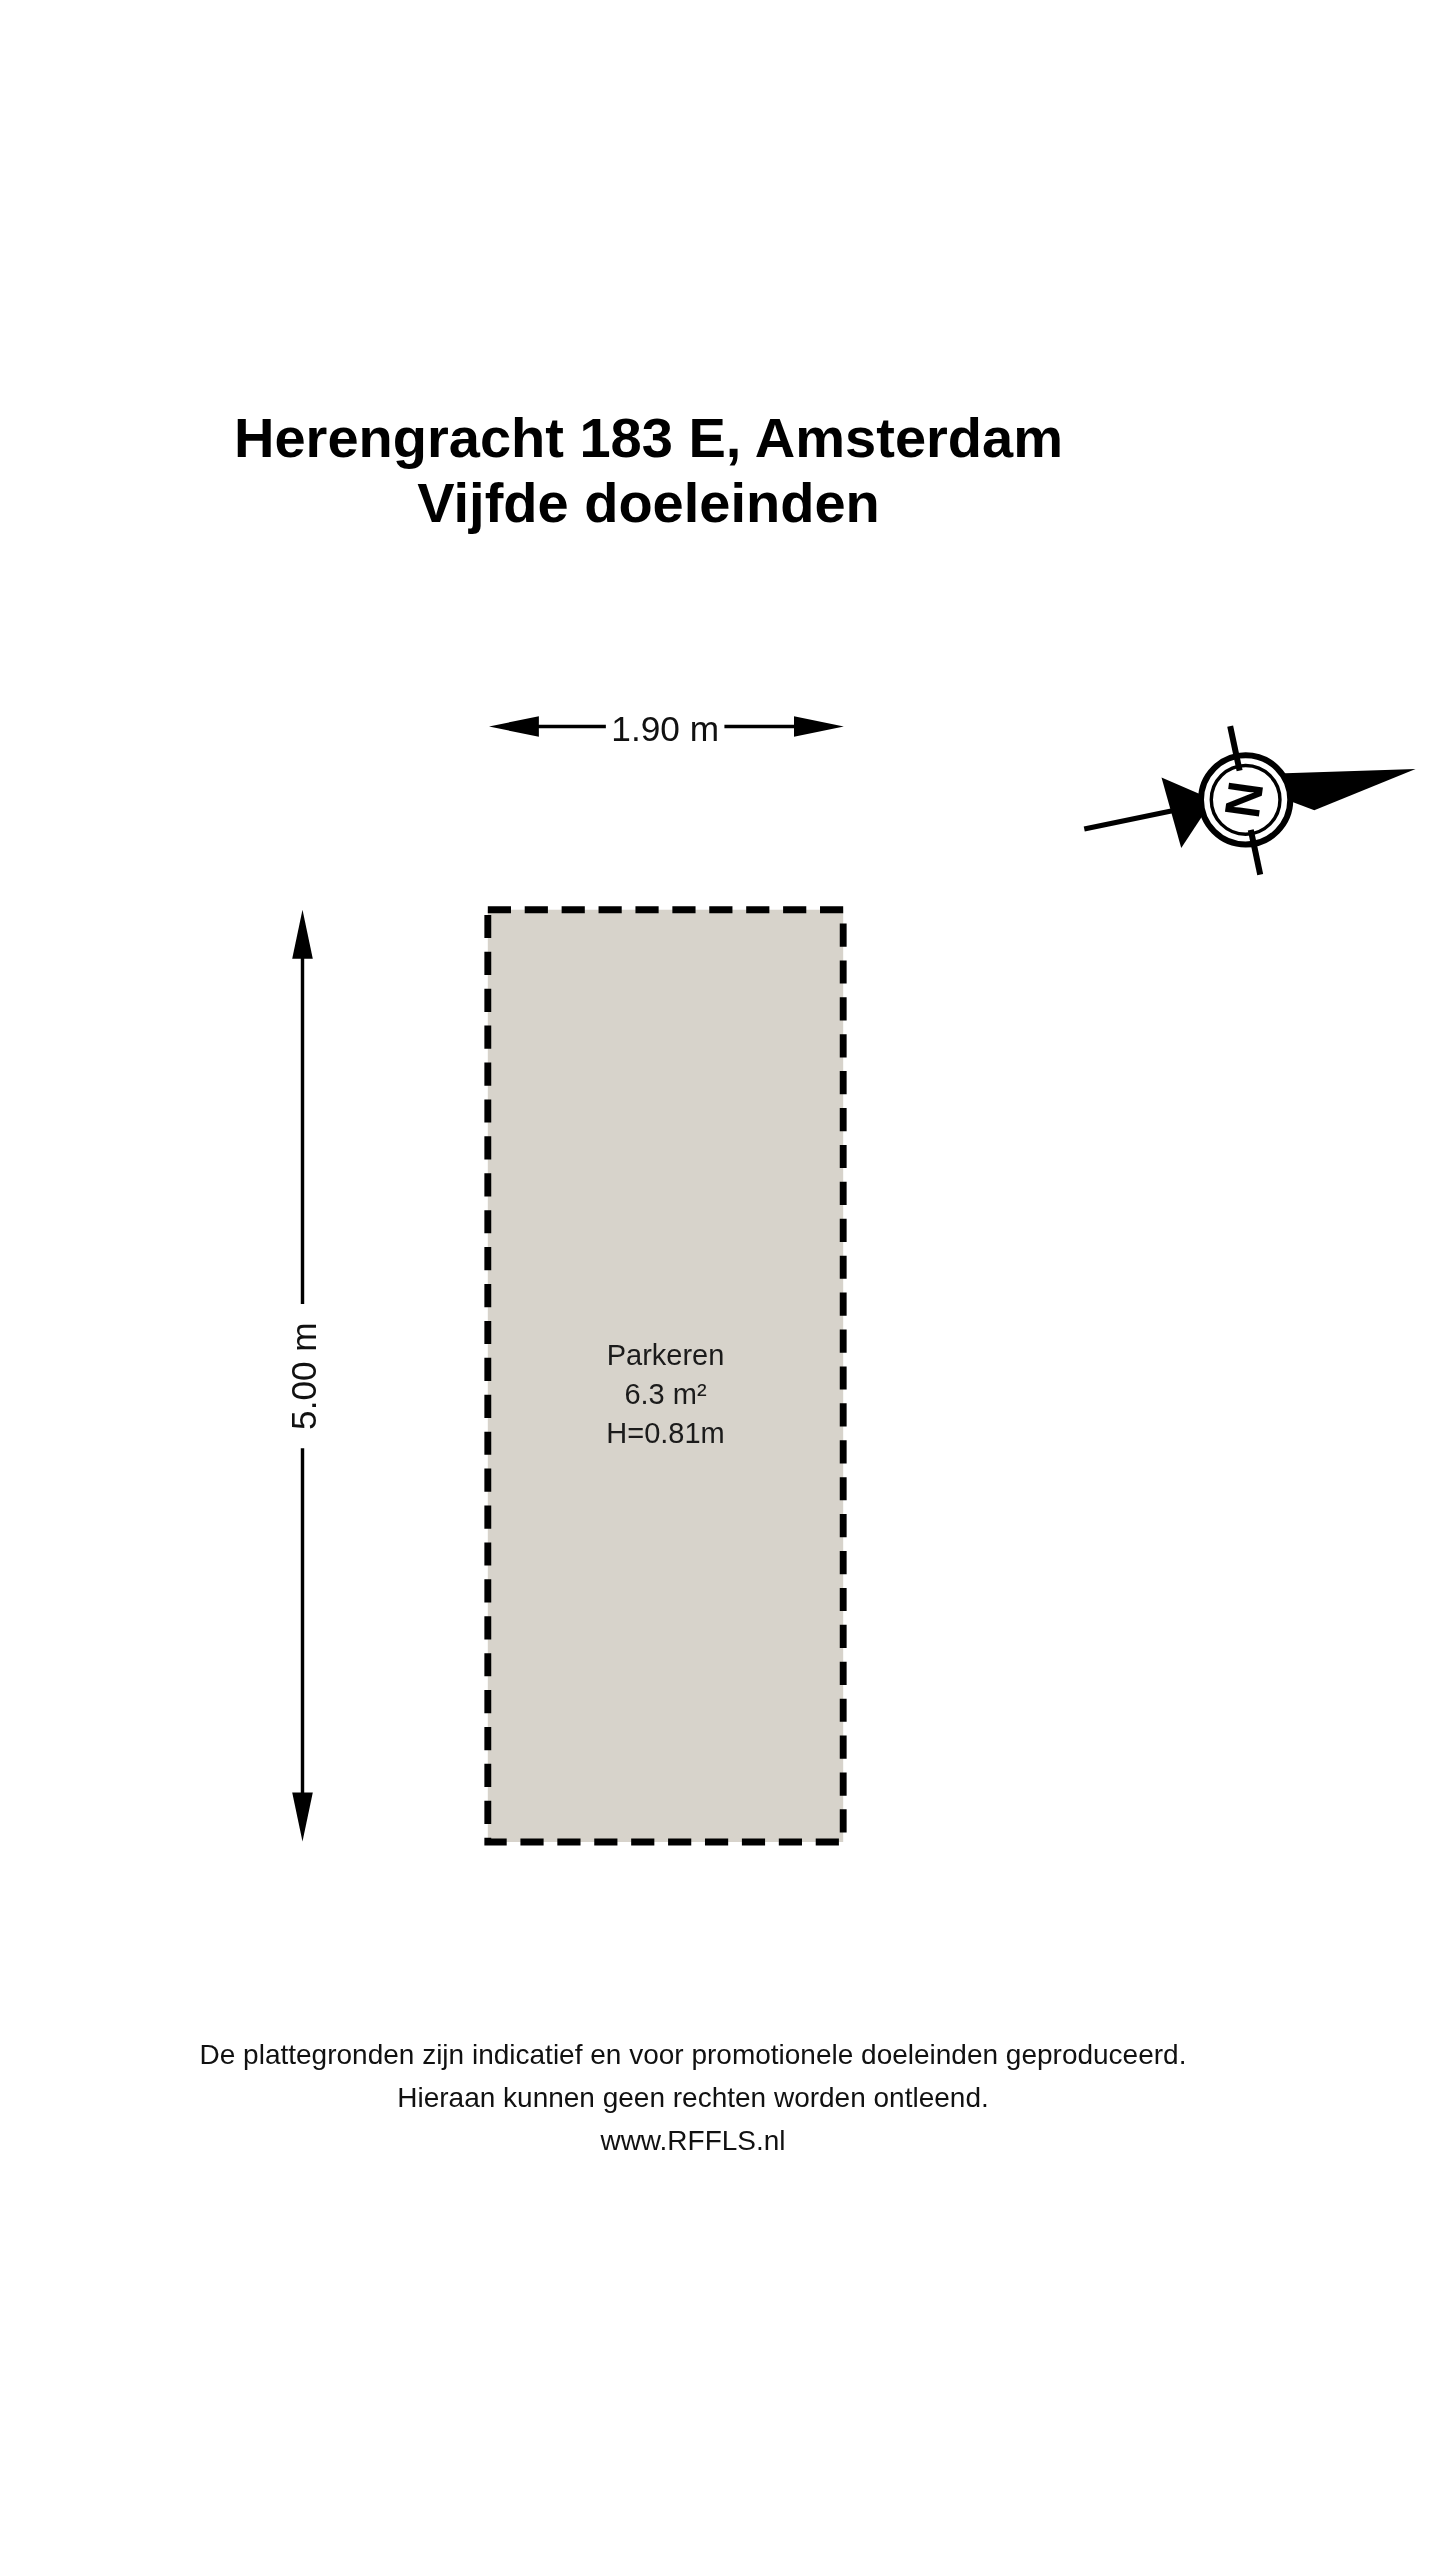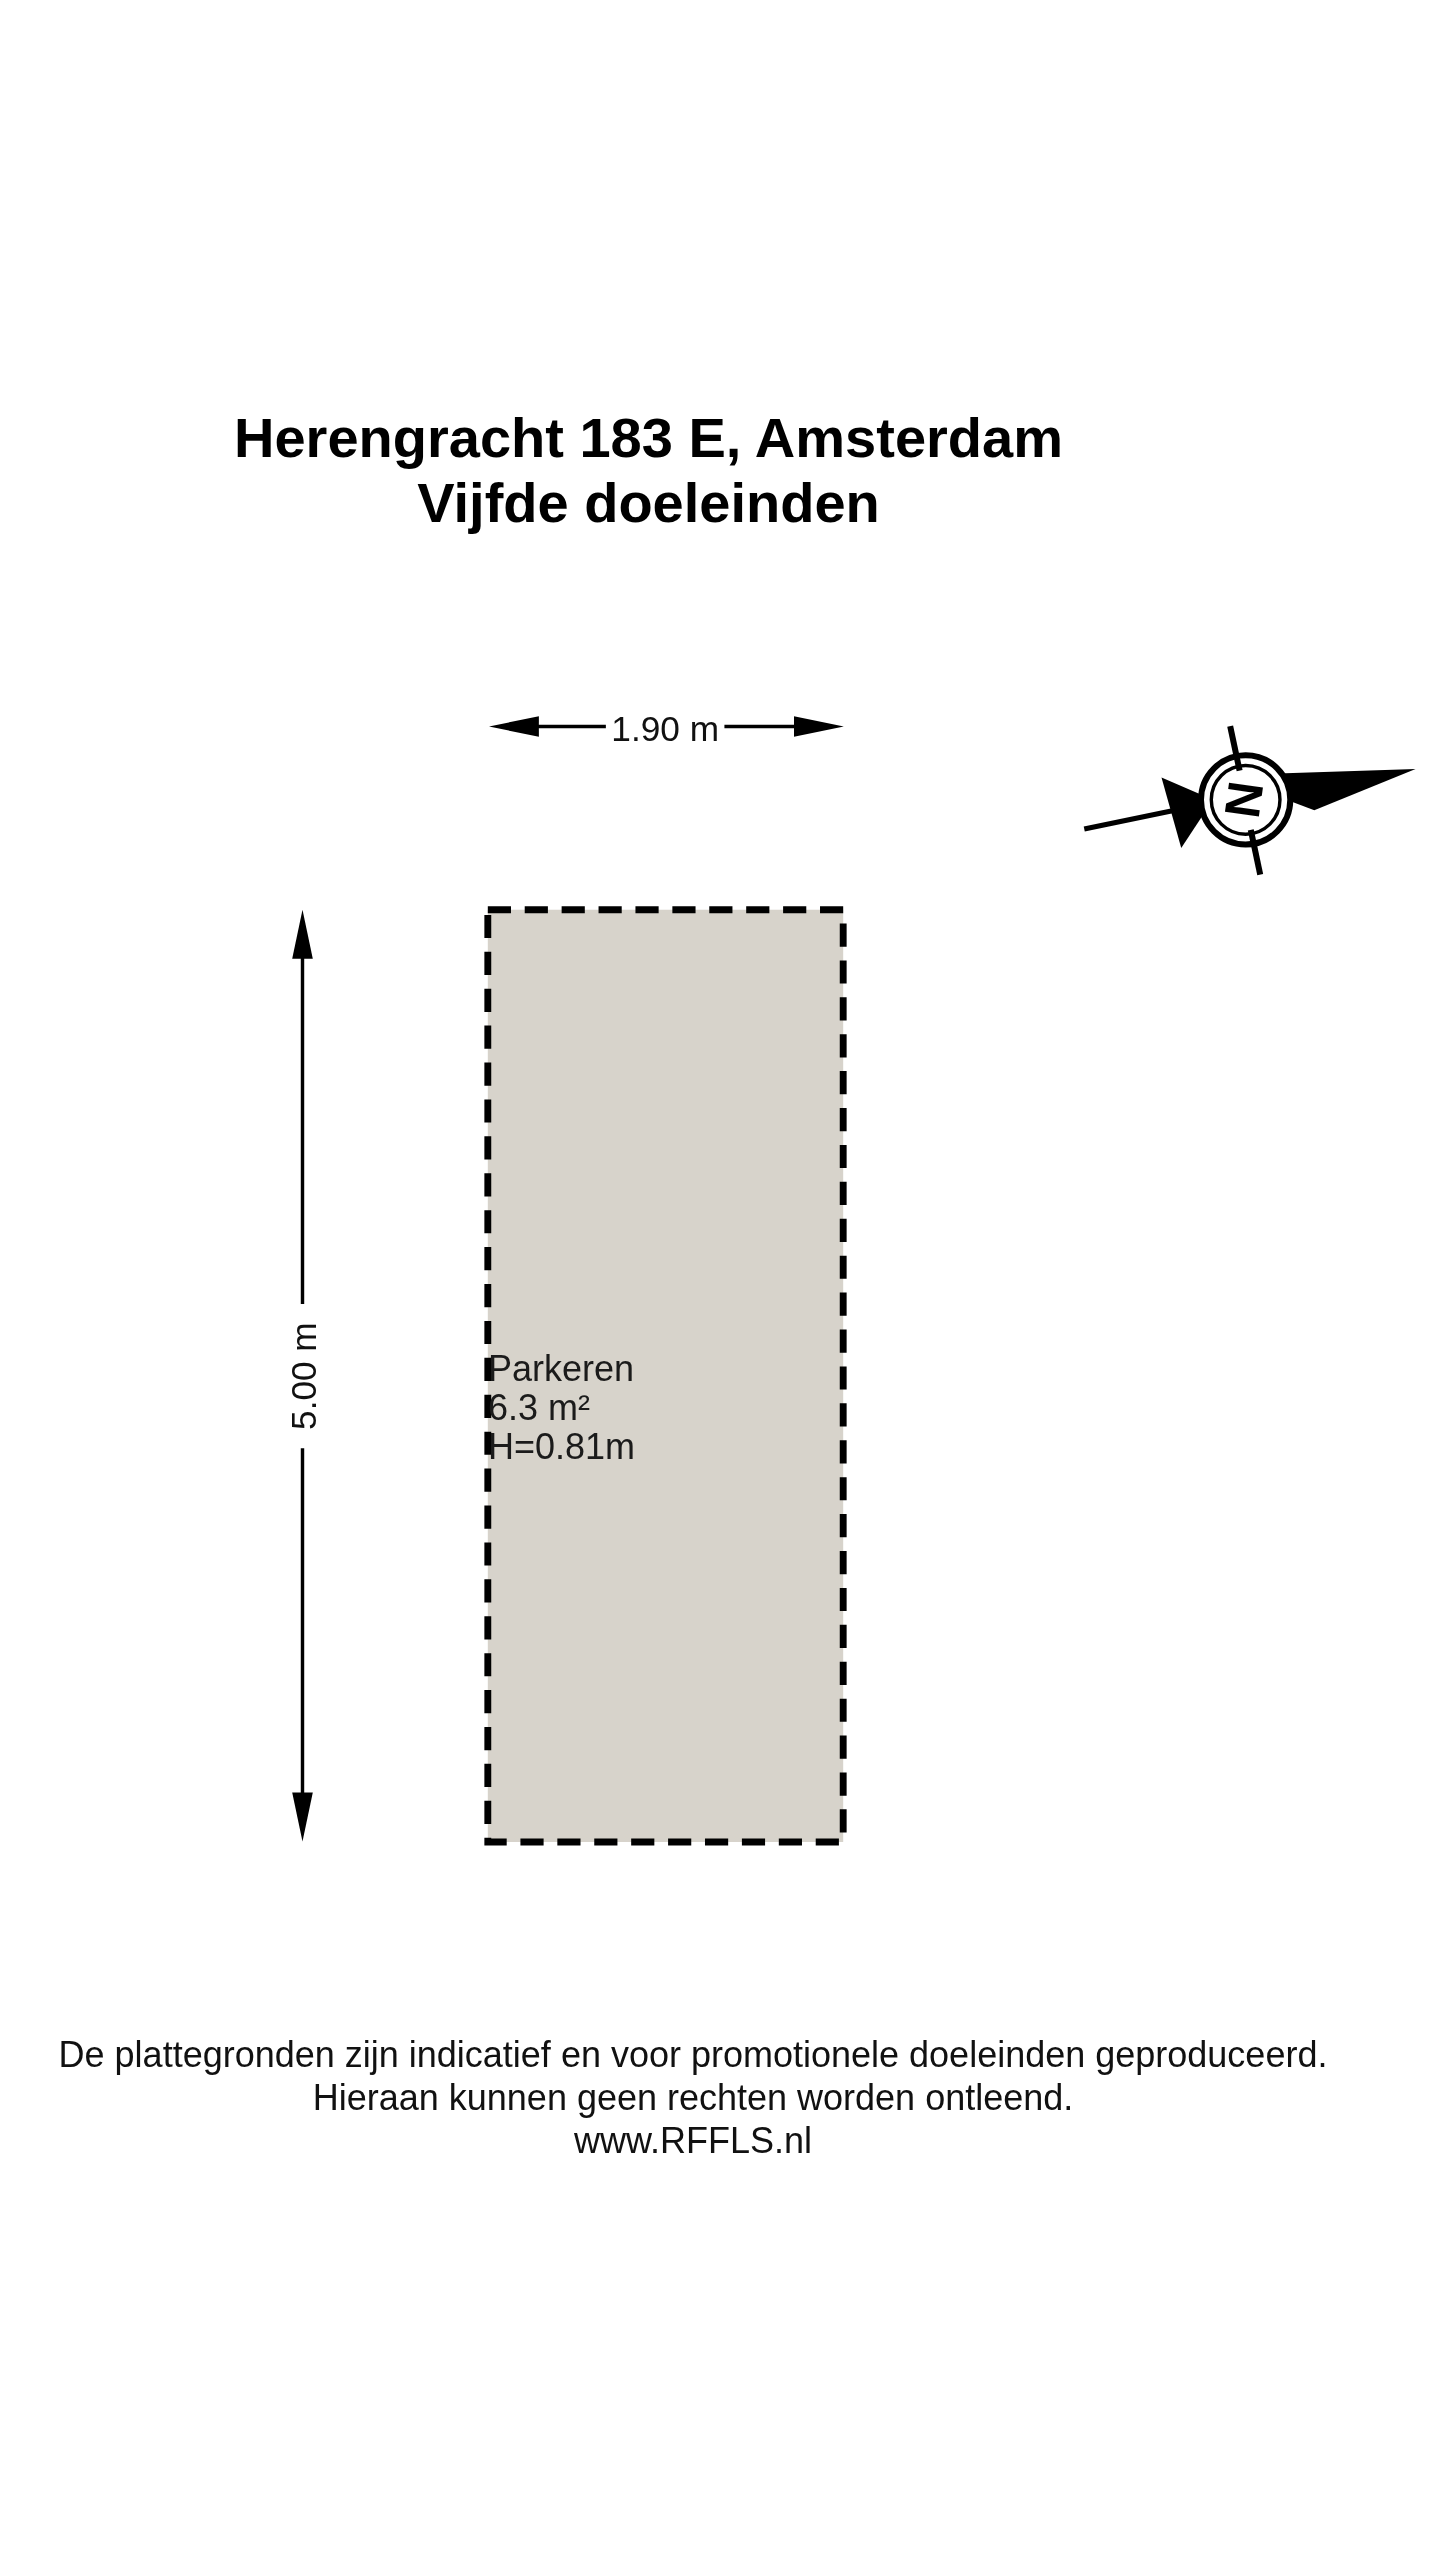--- a/index.html
+++ b/index.html
@@ -18,30 +18,29 @@
     left:0;top:405px;width:1297px;
     text-align:center;
     font-weight:bold;
     font-size:56px;line-height:65px;
     letter-spacing:0px;
     color:#000;
   }
   
   .room-label{
     left:488px;top:1336px;width:355px;
-    text-align:left;
-    font-size:36px;line-height:39px;
+    text-align:center;
+    font-size:29px;line-height:39px;
     color:#1b1b1b;
-    margin-top:13px;
   }
   
   .footer{
     left:0;top:2033px;width:1386px;
     text-align:center;
-    font-size:36px;line-height:43px;
+    font-size:28px;line-height:43px;
     color:#111;
   }
   svg text{
     font-family:"Liberation Sans", sans-serif;
   }
 </style>
 </head>
 <body>
 
 <div class="page">

